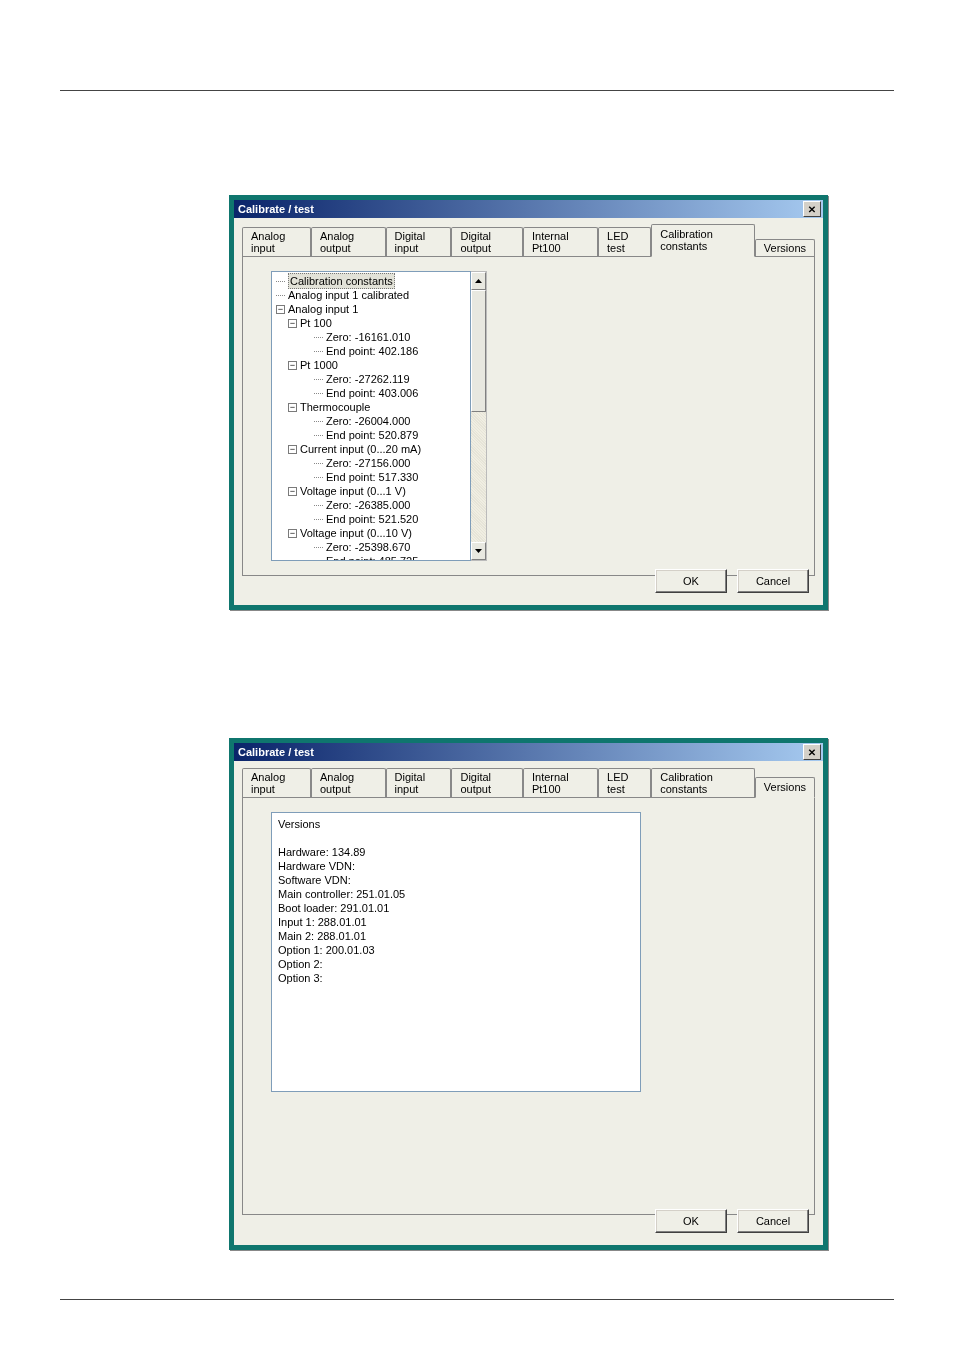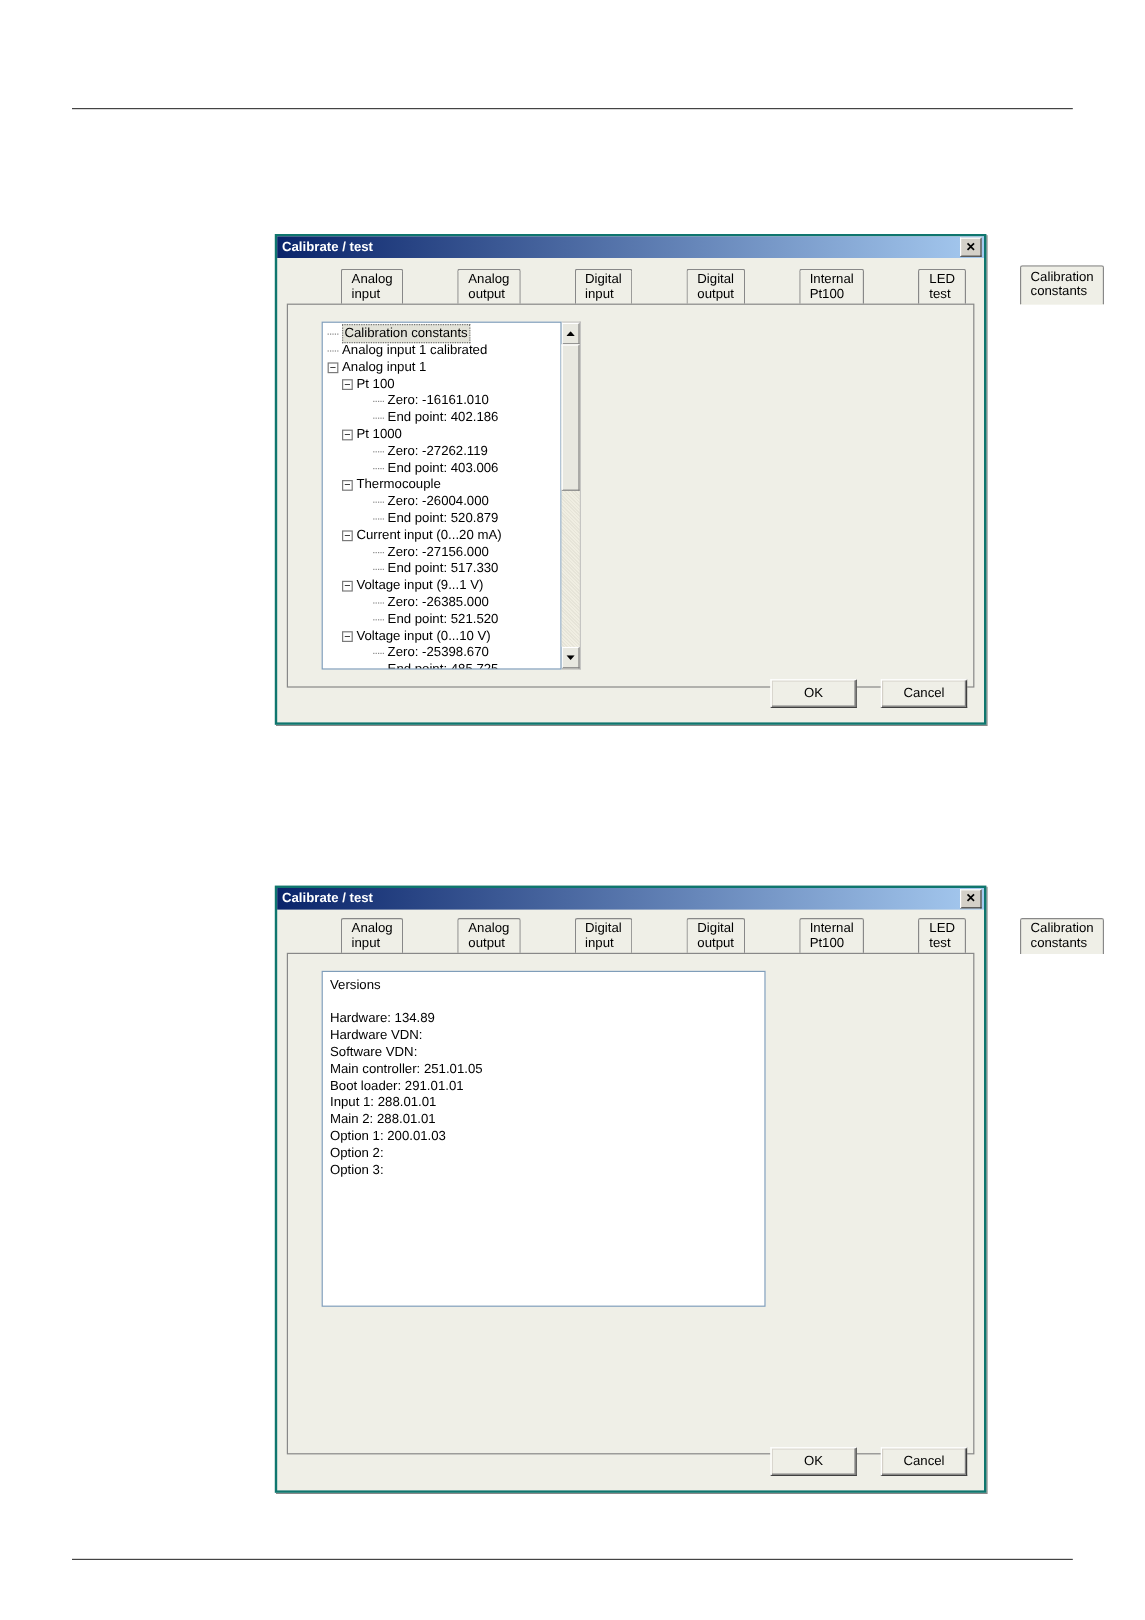--- a/index.html
+++ b/index.html
@@ -1,46 +1,46 @@
 <!DOCTYPE html>
 <html><head>
 <meta charset="utf-8">
 <style>
   html,body{margin:0;padding:0;background:#fff;font-family:Tahoma,Arial,sans-serif;font-size:11px;color:#000;}
   .page{width:954px;height:1350px;position:relative;box-sizing:border-box;}
   .top-rule{position:absolute;left:60px;right:60px;top:90px;border-top:1px solid #444;}
   .bottom-rule{position:absolute;left:60px;right:60px;bottom:50px;border-top:1px solid #444;}
-  .dialog{position:absolute;left:229px;width:589px;border:2px solid #0f766e;background:#efefe7;box-shadow:1px 1px 0 #888;}
+  .dialog{position:absolute;left:229px;width:589px;border:5px solid #0f766e;background:#efefe7;box-shadow:1px 1px 0 #888;}
   .dlg1{top:195px;height:405px;}
   .dlg2{top:738px;height:502px;}
   .titlebar{height:18px;background:linear-gradient(to right,#0a246a,#a6caf0);color:#fff;display:flex;align-items:center;padding:0 2px 0 4px;font-weight:bold;font-size:11px;}
   .titlebar .spacer{flex:1;}
   .titlebar .closebtn{width:16px;height:14px;background:#d4d0c8;border:1px solid #fff;border-right-color:#404040;border-bottom-color:#404040;color:#000;display:flex;align-items:center;justify-content:center;font-family:Arial;font-size:10px;font-weight:bold;}
   .tabs{display:flex;align-items:flex-end;padding:6px 8px 0 8px;margin-bottom:0;}
-  .tab{border:1px solid #888;border-bottom:none;background:#efefe7;padding:2px 8px 3px 8px;margin-right:0;border-radius:2px 2px 0 0;font-size:11px;position:relative;cursor:pointer;margin-left:45px;}
+  .tab{border:1px solid #888;border-bottom:none;background:#efefe7;padding:2px 8px 3px 8px;margin-right:0;border-radius:2px 2px 0 0;font-size:11px;position:relative;cursor:pointer;}
   .tab:not(.active){top:1px;}
   .tab.active{background:#efefe7;border-bottom:1px solid #efefe7;z-index:2;padding-top:3px;padding-bottom:4px;margin-bottom:-1px;}
   .tabpanel{margin:0 8px 8px 8px;border:1px solid #888;background:#efefe7;padding:14px 18px 14px 28px;box-sizing:border-box;position:relative;}
   .dlg1 .tabpanel{height:320px;}
   .dlg2 .tabpanel{height:418px;}
   .tree-wrap{display:flex;}
   .tree{position:relative;background:#fff;border:1px solid #7f9db9;width:200px;height:290px;overflow:hidden;box-sizing:border-box;padding:2px 0 2px 2px;font-size:11px;line-height:14px;}
   .row{white-space:nowrap;display:flex;align-items:center;height:14px;}
   .pad0{padding-left:2px;} .pad1{padding-left:14px;} .pad3{padding-left:40px;}
   .toggle{width:9px;height:9px;border:1px solid #7a7a7a;display:inline-flex;align-items:center;justify-content:center;font-size:9px;line-height:7px;margin-right:3px;color:#000;background:#fff;box-sizing:border-box;}
   .dash{display:inline-block;width:9px;margin-right:3px;border-top:1px dotted #888;height:0;margin-top:0;}
   .hl{background:#e2e2d8;border:1px dotted #777;padding:0 1px;display:inline-block;}
   .scrollbar{width:16px;height:290px;background:#f1efe2;border:1px solid #bbb;border-left:none;display:flex;flex-direction:column;box-sizing:border-box;}
   .sb-btn{height:16px;background:#e8e8e0;border:1px solid #fff;border-right-color:#808080;border-bottom-color:#808080;display:flex;align-items:center;justify-content:center;}
   .sb-btn svg{width:7px;height:4px;}
   .sb-track{flex:1;background:repeating-linear-gradient(45deg,#f0eee2,#f0eee2 1px,#e6e4d8 1px,#e6e4d8 2px);position:relative;}
   .sb-thumb{position:absolute;left:0;right:0;background:#e8e8e0;border:1px solid #fff;border-right-color:#808080;border-bottom-color:#808080;}
   .versions-box{background:#fff;border:1px solid #7f9db9;width:370px;height:280px;padding:4px 6px;box-sizing:border-box;font-size:11px;line-height:14px;}
   .versions-box .vh{margin-bottom:14px;}
-  .btnrow{position:absolute;right:14px;bottom:12px;display:flex;gap:20px;}
+  .btnrow{position:absolute;right:14px;bottom:12px;display:flex;gap:10px;}
   .btn{width:70px;height:22px;background:#efefe7;border:1px solid #404040;border-top-color:#fff;border-left-color:#fff;box-shadow:inset -1px -1px 0 #808080,inset 1px 1px 0 #d4d0c8;font-size:11px;cursor:pointer;display:flex;align-items:center;justify-content:center;}
 </style>
 </head>
 <body>
 <div class="page">
 
 <div class="top-rule"></div>
 <div class="bottom-rule"></div>
 
 <div class="dialog dlg1">
@@ -122,21 +122,21 @@
               <span class="dash"></span>
               <span>Zero: -27156.000</span>
             </div>
         <div class="row pad3">
               <span class="dash"></span>
               <span>End point: 517.330</span>
             </div>
 
         <div class="row pad1">
               <span class="toggle">−</span>
-              <span>Voltage input (9...1 V)</span>
+              <span>Voltage input (0...1 V)</span>
             </div>
         <div class="row pad3">
               <span class="dash"></span>
               <span>Zero: -26385.000</span>
             </div>
         <div class="row pad3">
               <span class="dash"></span>
               <span>End point: 521.520</span>
             </div>
 

